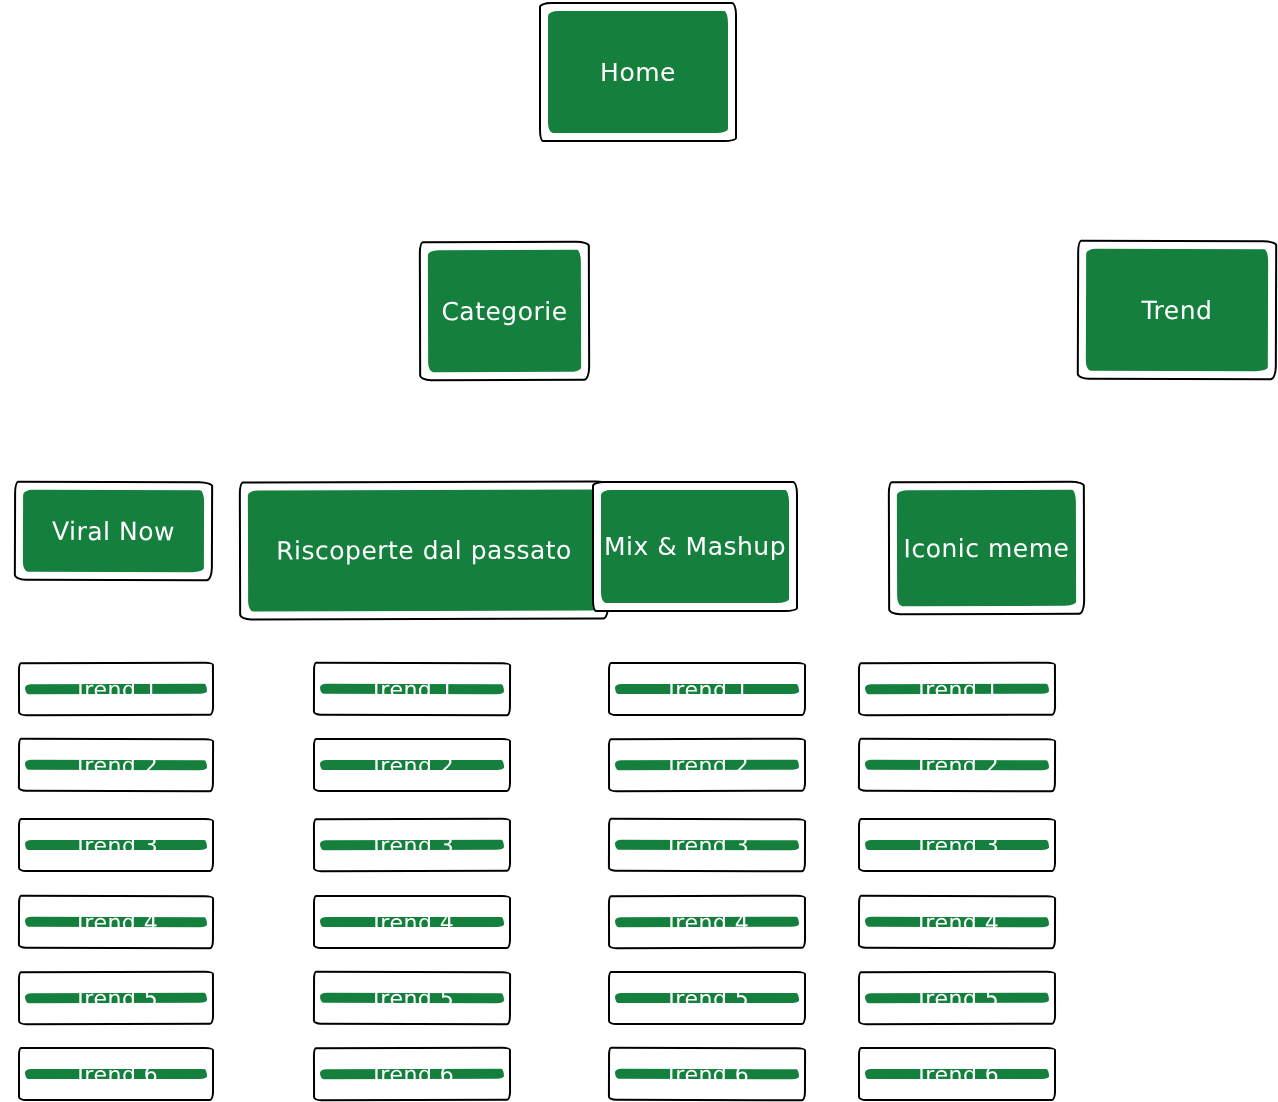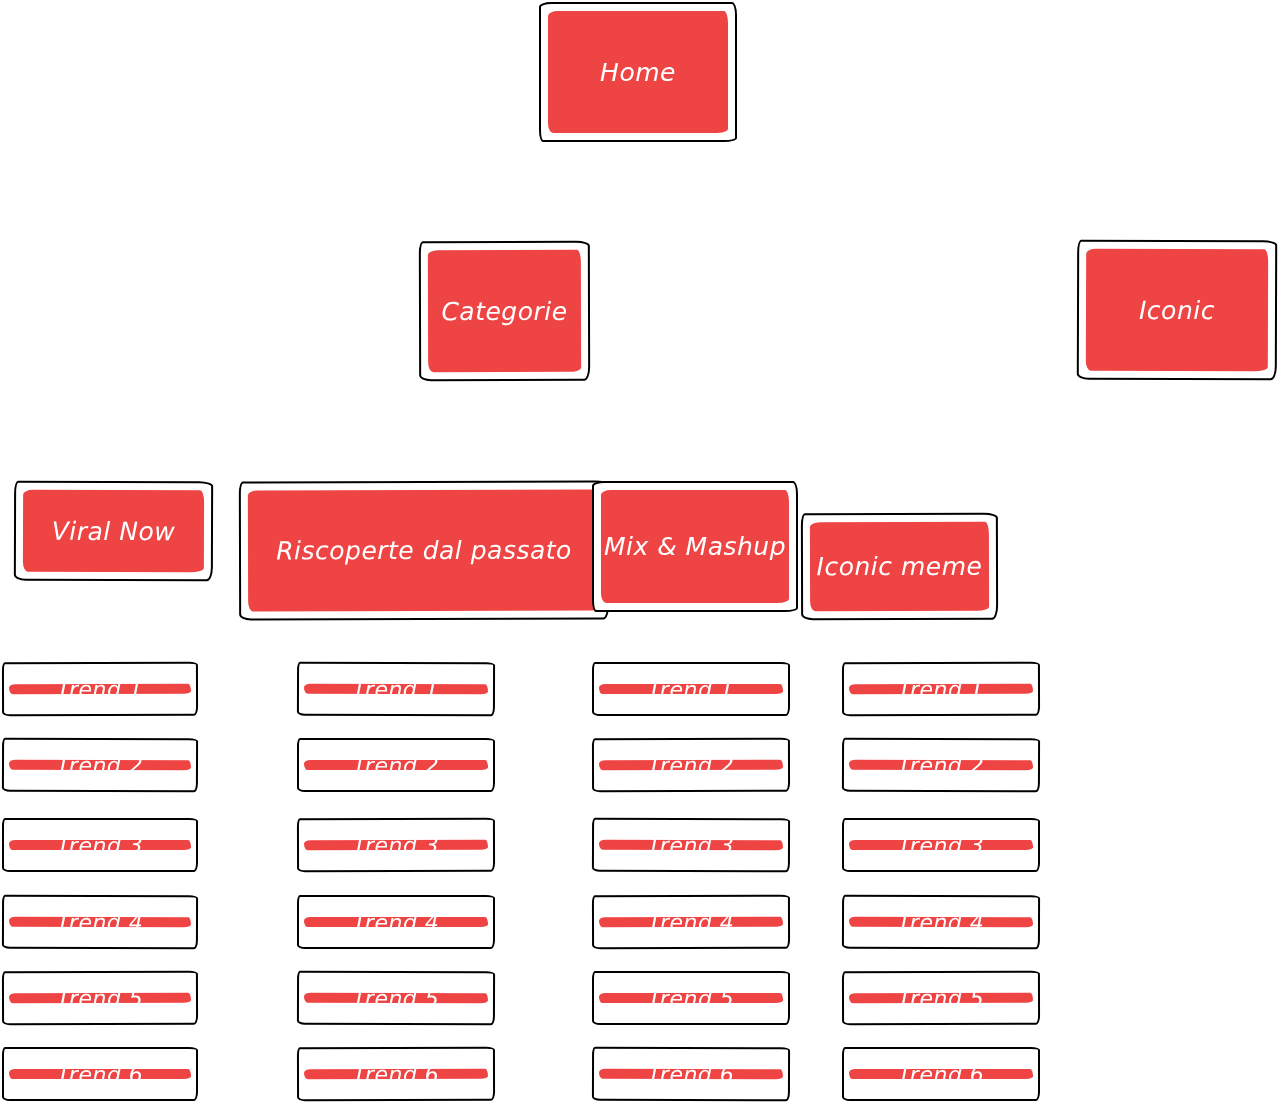--- a/index.html
+++ b/index.html
@@ -20,37 +20,37 @@
     box-sizing: border-box;
     background: #ffffff;
     border: 2.5px solid #000000;
     border-radius: 4px 14px 6px 12px / 12px 5px 14px 6px;
     padding: 7px;
     cursor: pointer;
   }
   .node .fill {
     width: 100%;
     height: 100%;
-    background: #ef4444;
+    background: #15803d;
     border-radius: 10px 4px 12px 5px / 5px 12px 4px 10px;
     display: flex;
     align-items: center;
     justify-content: center;
-    font-style: italic;
   }
   .node .label {
     color: #ffffff;
     font-size: 25px;
     letter-spacing: 0.5px;
     white-space: nowrap;
   }
   .node.trend {
     border-width: 2px;
     border-radius: 3px 9px 4px 8px / 8px 3px 9px 4px;
     padding: 20px 5px;
+    margin-left: 16px;
   }
   .node.trend .fill {
     border-radius: 7px 3px 8px 4px / 4px 8px 3px 7px;
   }
   .node.trend .label {
     font-size: 22px;
   }
   
   .node.w1 { transform: rotate(-0.15deg); }
   .node.w2 { transform: rotate(0.18deg); }
@@ -66,21 +66,21 @@
 </div>
 
 <div class="node w1" style="left:419px; top:241px; width:171px; height:140px;">
   <div class="fill">
     <span class="label">Categorie</span>
   </div>
 </div>
 
 <div class="node w2" style="left:1077px; top:240px; width:200px; height:140px;">
   <div class="fill">
-    <span class="label">Iconic</span>
+    <span class="label">Trend</span>
   </div>
 </div>
 
 <div class="node w2" style="left:14px; top:481px; width:199px; height:100px;text-align:right;">
   <div class="fill">
     <span class="label">Viral Now</span>
   </div>
 </div>
 
 <div class="node w1" style="left:239px; top:481px; width:370px; height:139px;">
@@ -88,21 +88,21 @@
     <span class="label">Riscoperte dal passato</span>
   </div>
 </div>
 
 <div class="node w3" style="left:592px; top:481px; width:206px; height:131px;">
   <div class="fill">
     <span class="label">Mix &amp; Mashup</span>
   </div>
 </div>
 
-<div class="node w1" style="left:801px; top:481px; width:197px; height:107px;margin-top:32px;">
+<div class="node w1" style="left:888px; top:481px; width:197px; height:134px;">
   <div class="fill">
     <span class="label">Iconic meme</span>
   </div>
 </div>
 
 <div class="node trend w1" style="left:2px; top:662px; width:196px; height:54px;">
   <div class="fill">
       <span class="label">Trend 1</span>
     </div>
 </div>

